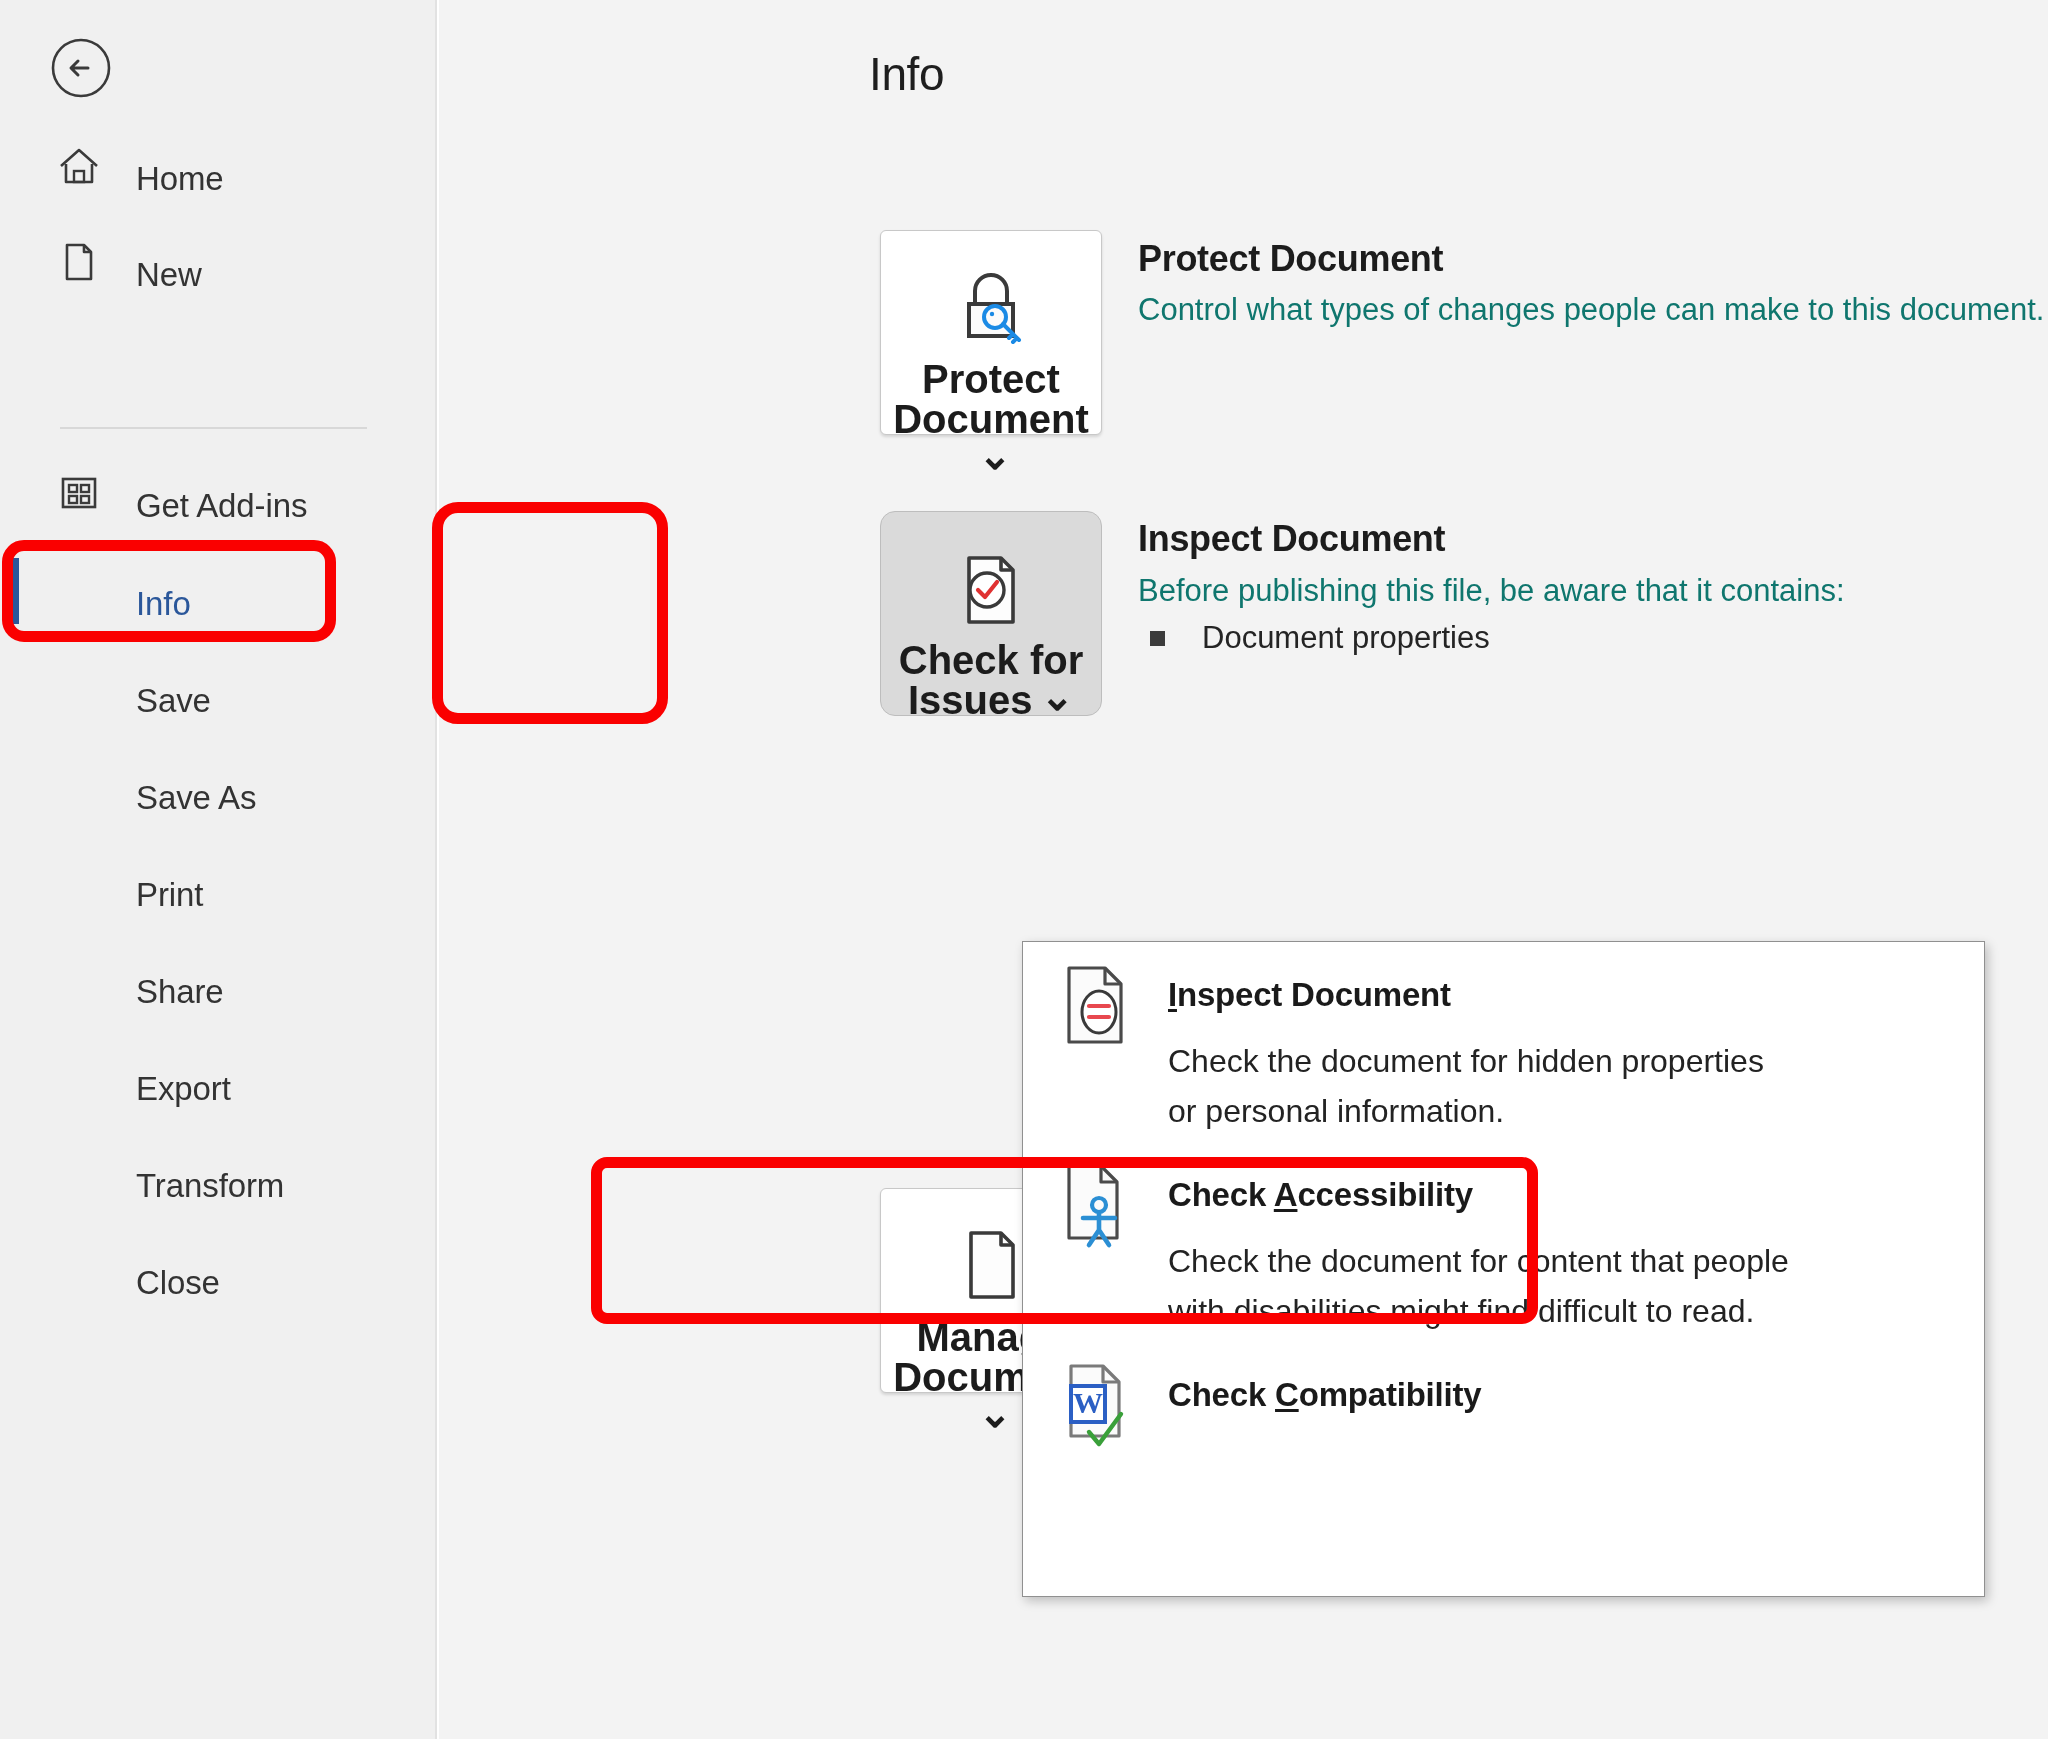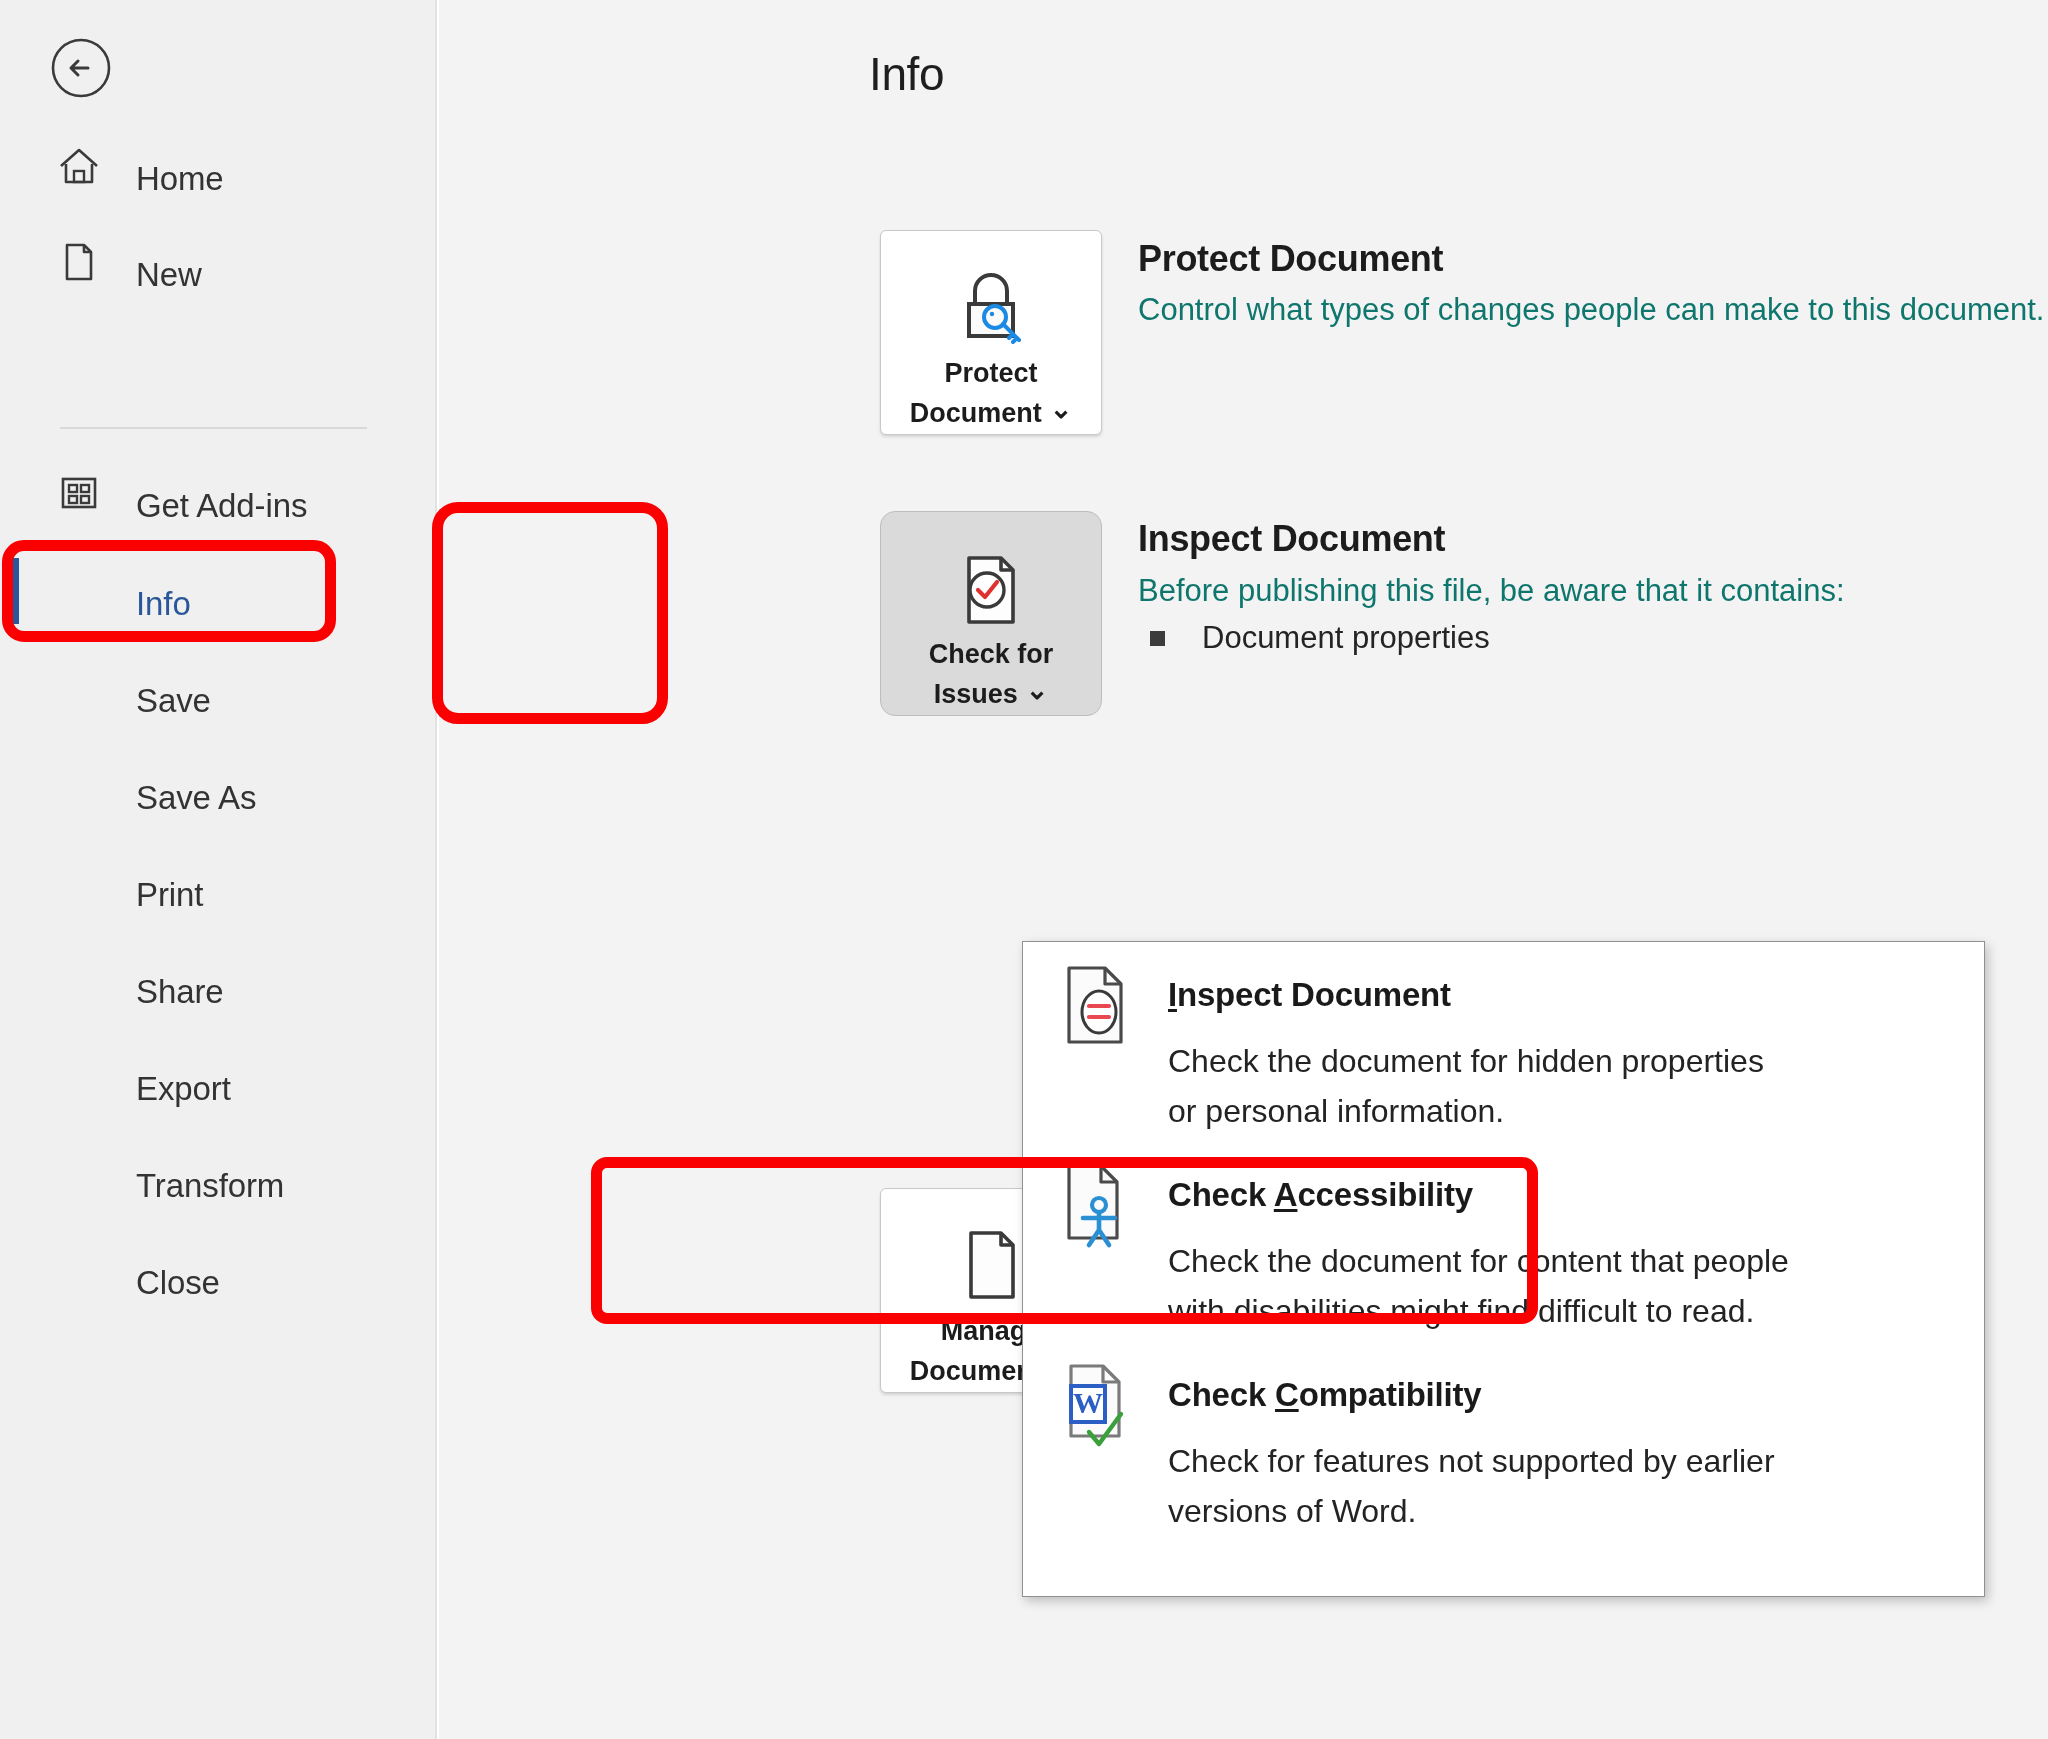--- a/index.html
+++ b/index.html
@@ -98,21 +98,22 @@
     flex-direction: column;
     align-items: center;
     cursor: pointer;
   }
   .tile .tile-ico {
     margin-top: 34px;
     width: 92px; height: 92px;
     display: flex; align-items: center; justify-content: center;
   }
   .tile .tile-lbl {
-    font-size: 27px;
+    margin-top: 6px;
+    font-size: 40px;
     color: #1c1c1c;
     font-weight: 700;
     text-align: center;
     line-height: 40px;
     padding-bottom: 16px;
     white-space: pre-line;
   }
   .chev {
     display: inline-block;
     margin-left: 8px;
@@ -384,22 +385,20 @@
           <svg width="78" height="92" viewBox="0 0 78 92">
             <path d="M12 6 H44 L60 22 V76 H12 Z" fill="#fbfbfb" stroke="#7a7a7a" stroke-width="3.2" stroke-linejoin="round"></path>
             <path d="M44 6 V22 H60" fill="none" stroke="#7a7a7a" stroke-width="3.2" stroke-linejoin="round"></path>
             <rect x="12" y="26" width="34" height="36" fill="#ffffff" stroke="#2b5fc4" stroke-width="4"></rect>
             <text x="29" y="53" font-family="'Liberation Serif',serif" font-size="30" font-weight="bold" fill="#2b5fc4" text-anchor="middle">W</text>
             <path d="M30 72 L40 84 L62 54" fill="none" stroke="#3aa03a" stroke-width="4.4" stroke-linecap="round" stroke-linejoin="round"></path>
           </svg>
         </span>
         <span class="dd-body" style="top:16px">
           <span class="dd-title"><span>Check </span><u>C</u><span>ompatibility</span></span>
-          <div class="dd-desc">Check for features not supported by earlier
-versions of Word.</div>
         </span>
       </div>
     </div>
   </div>
 
   <div class="redbox" id="red-info"></div>
   <div class="redbox" id="red-check"></div>
   <div class="redbox" id="red-access"></div>
 
 </div>

